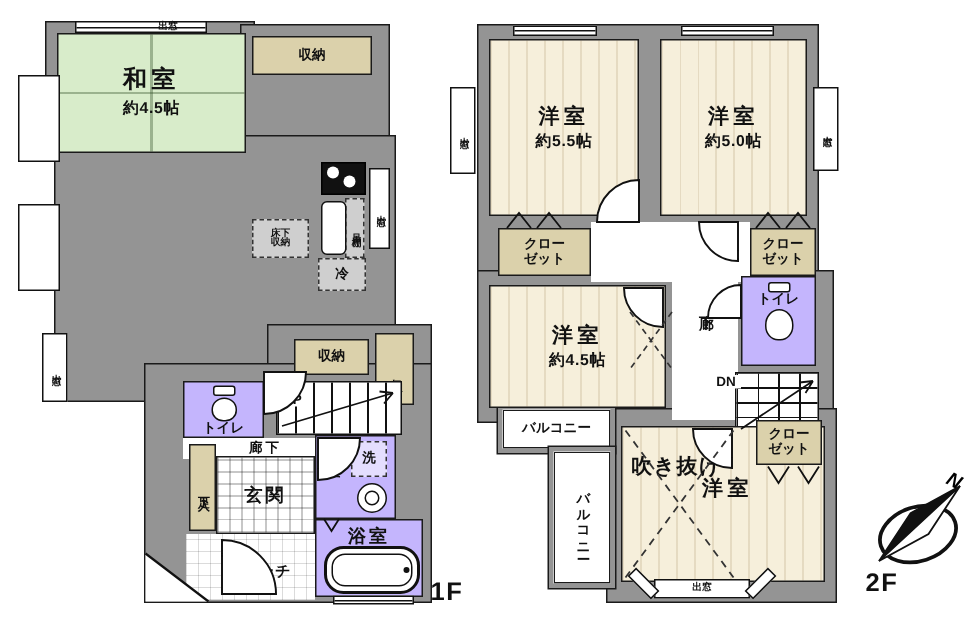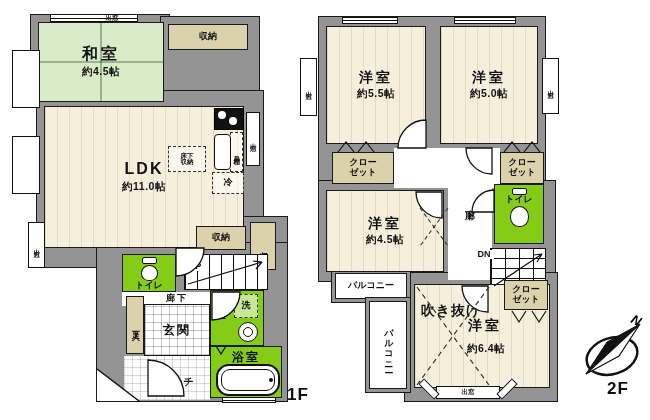--- a/index.html
+++ b/index.html
@@ -4,21 +4,21 @@
 <style>
   html,body{margin:0;padding:0;background:#fff;}
   .canvas{position:relative;width:650px;height:420px;background:#ffffff;overflow:hidden;
           font-family:"Liberation Sans","DejaVu Sans",sans-serif;color:#111;}
   .abs{position:absolute;box-sizing:border-box;}
   .slab{background:#949494;border:1px solid #1a1a1a;}
   .room{border:1px solid #1a1a1a;display:flex;flex-direction:column;align-items:center;justify-content:center;text-align:center;}
   .cream{background:#f6efdb;background-image:repeating-linear-gradient(90deg,rgba(140,110,60,.16) 0 1px,transparent 1px 12px);}
   .green{background:#d8ecca;background-image:linear-gradient(90deg,transparent 49.4%,rgba(40,70,30,.35) 49.4% 50.6%,transparent 50.6%),linear-gradient(transparent 48.8%,rgba(40,70,30,.35) 48.8% 50.8%,transparent 50.8%);}
   .tan{background:#dbd1ab;}
-  .blue{background:#84cc16;}
+  .blue{background:#c4b5fd;}
   .white{background:#fff;}
   .grid{background:#fff;background-image:repeating-linear-gradient(0deg,rgba(0,0,0,.22) 0 1px,transparent 1px 8px),repeating-linear-gradient(90deg,rgba(0,0,0,.22) 0 1px,transparent 1px 8px);text-align:center;}
   .gridlite{background:#fff;background-image:repeating-linear-gradient(0deg,rgba(0,0,0,.14) 0 1px,transparent 1px 8px),repeating-linear-gradient(90deg,rgba(0,0,0,.14) 0 1px,transparent 1px 8px);}
   .rname{font-weight:bold;font-size:14px;letter-spacing:3px;line-height:1.15;}
   .rname.big{font-size:16px;}
   .rsize{font-weight:bold;font-size:10.5px;margin-top:2px;letter-spacing:.5px;}
   .sm{font-weight:bold;font-size:9px;line-height:1.1;}
   .md{font-weight:bold;font-size:12px;letter-spacing:2px;}
   .tiny{font-size:6.5px;font-weight:bold;line-height:1;}
   .vert{writing-mode:vertical-rl;letter-spacing:1px;}
@@ -64,24 +64,20 @@
     <span class="sm vert">バルコニー</span>
   </div>
 
   <div class="abs room green" style="left:38px;top:22px;width:126px;height:80px">
     <div class="rname big">和室</div>
     <div class="rsize">約4.5帖</div>
   </div>
   <div class="abs room tan" style="left:168px;top:24px;width:80px;height:26px">
     <span class="sm">収納</span>
   </div>
-  <div class="abs room cream" style="left:44px;top:106px;width:200px;height:142px">
-    <div class="rname big" style="letter-spacing:2px">LDK</div>
-    <div class="rsize">約11.0帖</div>
-  </div>
 
   <div class="stove" style="left:214px;top:108px;width:28px;height:20px">
     <i style="left:3px;top:2px"></i>
       <i style="left:14px;top:8px"></i>
   </div>
   <div class="abs dashed" style="left:230px;top:132px;width:13px;height:40px">
     <span class="tiny vert">吊戸棚</span>
   </div>
   <div class="sink" style="left:214px;top:134px;width:15px;height:34px"></div>
   <div class="abs dashed" style="left:212px;top:172px;width:32px;height:22px">
@@ -171,37 +167,36 @@
     <div class="toilet-bowl"></div>
   </div>
   <div class="abs stairs-dn" style="left:490px;top:248px;width:56px;height:42px"></div>
   <div class="lab" style="left:474px;top:250px;width:20px;font-size:9px;background:#fff">DN</div>
   <div class="abs room cream" style="left:414px;top:284px;width:136px;height:104px"></div>
   <div class="abs room tan" style="left:504px;top:280px;width:44px;height:30px">
     <span class="sm" style="width:30px">クローゼット</span>
   </div>
   <div class="lab" style="left:418px;top:303px;width:66px;font-size:14px;letter-spacing:1px">吹き抜け</div>
   <div class="lab rname" style="left:440px;top:318px;width:90px">洋室</div>
-  <div class="lab rsize" style="left:436px;top:341px;width:100px">約6.4帖</div>
   <div class="abs wbox" style="left:436px;top:386px;width:64px;height:13px">
     <span class="tiny">出窓</span>
   </div>
   <div class="abs wbox" style="left:418px;top:385px;width:22px;height:8px;transform:rotate(45deg)"></div>
   <div class="abs wbox" style="left:496px;top:385px;width:22px;height:8px;transform:rotate(-45deg)"></div>
 
   <div class="abs winbar" style="left:342px;top:17px;width:56px;height:7px"></div>
   <div class="abs winbar" style="left:454px;top:17px;width:62px;height:7px"></div>
   <div class="abs wbox" style="left:300px;top:58px;width:17px;height:58px">
     <span class="tiny vert">出窓</span>
   </div>
   <div class="abs wbox" style="left:542px;top:58px;width:17px;height:56px">
     <span class="tiny vert">出窓</span>
   </div>
 
-  <div class="lab floorlabel" style="left:600px;top:380px;width:36px">2F</div>
+  <div class="lab floorlabel" style="left:570px;top:380px;width:36px">2F</div>
 
   <svg class="overlay" width="650" height="420" viewBox="0 0 650 420">
 
     <polygon points="97,369 139,401 97,401" fill="#ffffff" stroke="none"></polygon>
     <line x1="97" y1="369" x2="139" y2="401" stroke="#111" stroke-width="1.5"></line>
 
     <path d="M148,396 L148,360 A36,36 0 0 1 184,396 Z" fill="#fff" stroke="#111" stroke-width="1.3"></path>
     <path d="M176,248 L176,276 A28,28 0 0 0 204,248 Z" fill="#fff" stroke="#111" stroke-width="1.3"></path>
     <path d="M212,292 L240,292 A28,28 0 0 1 212,320 Z" fill="#fff" stroke="#111" stroke-width="1.3"></path>
     <path d="M216,346 L221,354 L226,346" fill="none" stroke="#111" stroke-width="1.2"></path>

